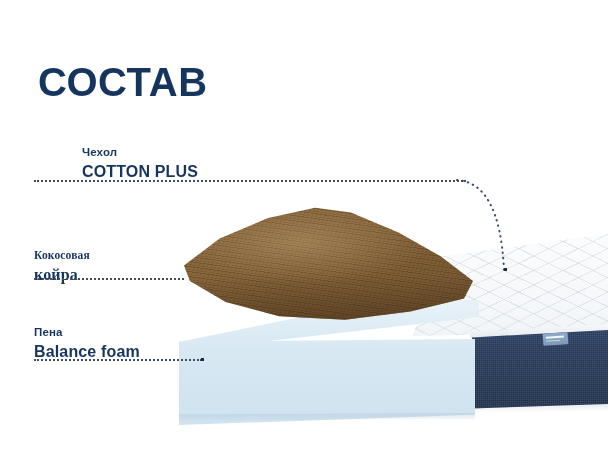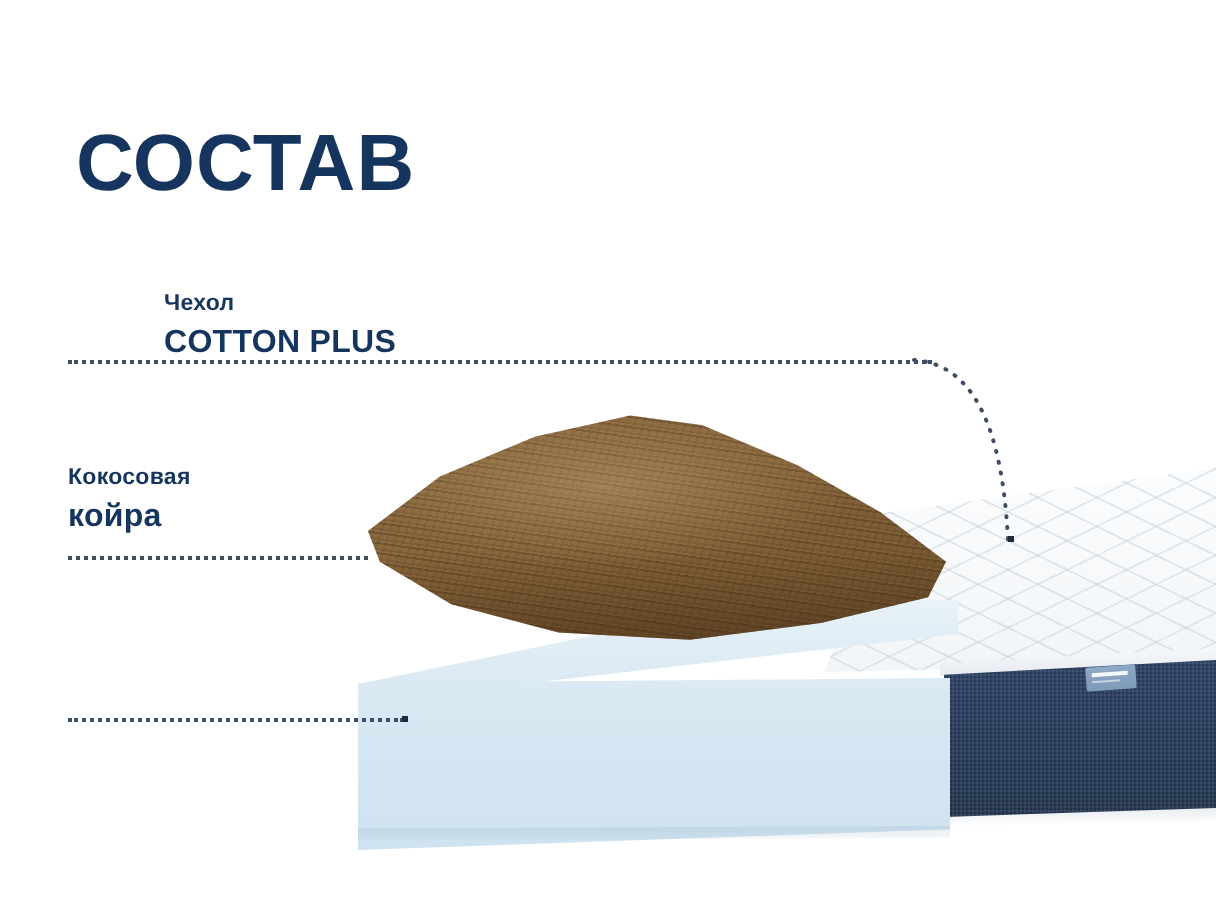--- a/index.html
+++ b/index.html
@@ -48,21 +48,21 @@
   }
   .callout .sub {
     display: block;
     font-size: 16px;
     font-weight: 700;
     line-height: 1.35;
     color: #16355e;
     letter-spacing: 0.15px;
   }
   #callout-cover  { left: 34px; top: 145px; margin-left: 48px; }
-  #callout-coir   { left: 34px; top: 232px; }
+  #callout-coir   { left: 34px; top: 248px; font-family: Liberation Serif, serif; }
   #callout-foam   { left: 34px; top: 325px; }
 
   
   .leader {
     position: absolute;
     height: 2px;
     border-top: 2px dotted #3d4e63;
   }
   #leader-cover { left: 34px; top: 180px; width: 432px; }
   #leader-coir  { left: 34px; top: 278px; width: 150px; }
@@ -287,16 +287,20 @@
     <path d="M2 10 C 30 12, 46 40, 49 100" stroke="#3d4e63" stroke-width="2" stroke-linecap="round" stroke-dasharray="0.5 5"></path>
   </svg>
   <div id="dot-cover" class="dot-end"></div>
 
   <div id="callout-coir" class="callout">
     <span class="ttl">Кокосовая</span>
     <span class="sub">койра</span>
   </div>
   <div id="leader-coir" class="leader"></div>
 
+  <div id="callout-foam" class="callout">
+    <span class="ttl">Пена</span>
+    <span class="sub">Balance foam</span>
+  </div>
   <div id="leader-foam" class="leader"></div>
   <div id="dot-foam" class="dot-end"></div>
 
 </div>
 
 </body></html>

